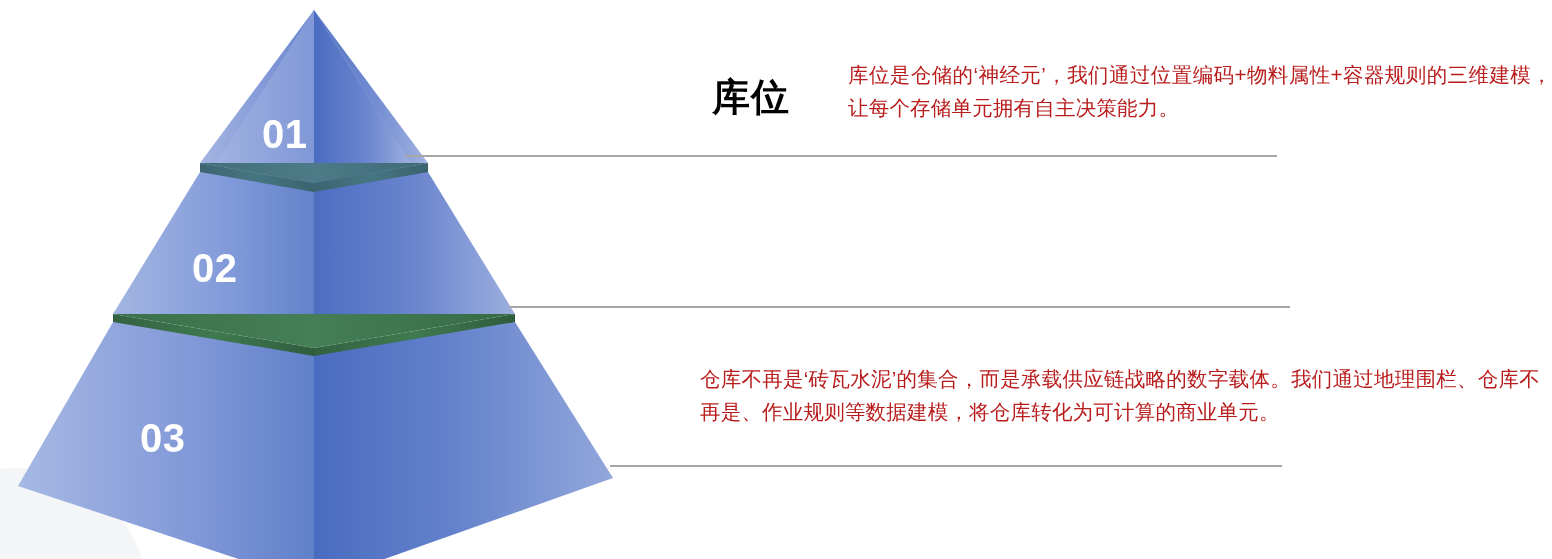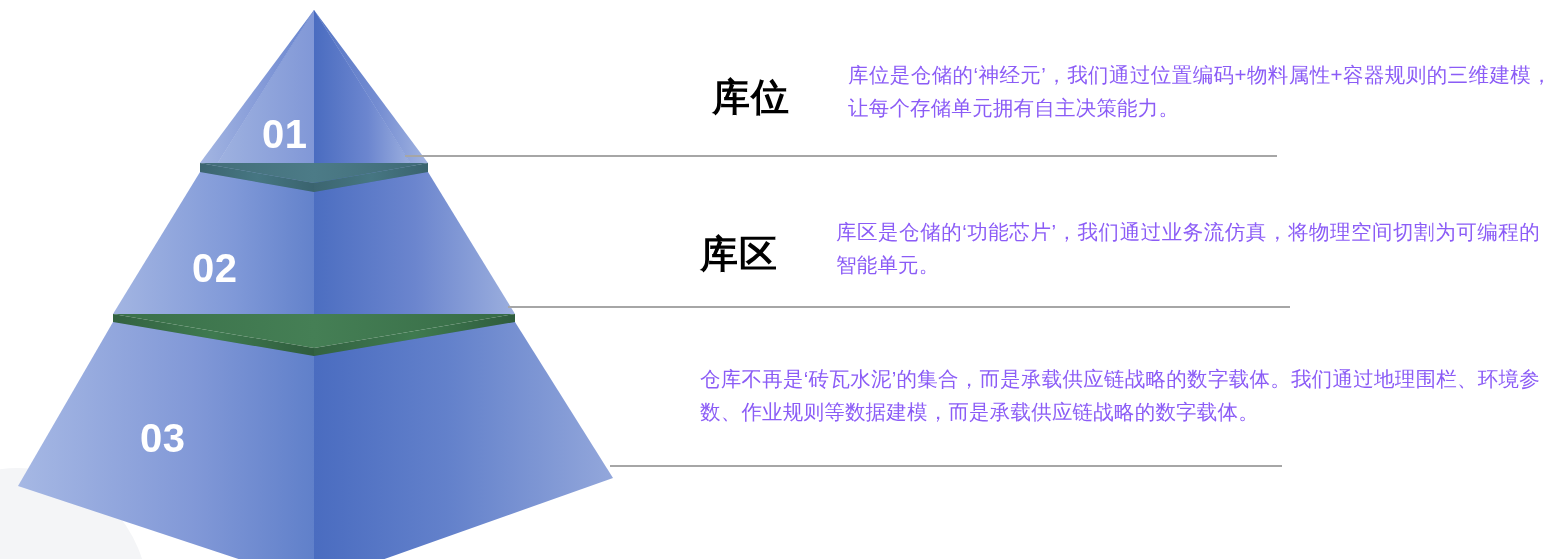--- a/index.html
+++ b/index.html
@@ -84,21 +84,21 @@
     white-space: nowrap;
   }
   #row-1 .row-title { padding-top: 18px; }
   #row-2 .row-title { padding-top: 18px; }
   #row-3 .row-title { padding-top: 42px; }
 
   .row-body {
     flex: 1 1 auto;
     font-size: 20.5px;
     line-height: 1.62;
-    color: #8b5cf6;
+    color: #b91c1c;
     letter-spacing: 0.2px;
     text-align: justify;
   }
   #row-3 .row-body { width: 706px; }
 </style>
 </head>
 <body>
 
 <div id="stage">
 
@@ -201,22 +201,18 @@
 
   <div class="connector" id="conn-1"></div>
   <div class="connector" id="conn-2"></div>
   <div class="connector" id="conn-3"></div>
 
   <div class="row" id="row-1">
     <div class="row-title">库位</div>
     <div class="row-body">库位是仓储的‘神经元’，我们通过位置编码+物料属性+容器规则的三维建模，让每个存储单元拥有自主决策能力。</div>
   </div>
 
-  <div class="row" id="row-2">
-    <div class="row-title">库区</div>
-    <div class="row-body">库区是仓储的‘功能芯片’，我们通过业务流仿真，将物理空间切割为可编程的智能单元。</div>
+
+  <div class="row" id="row-3">
+    <div class="row-body">仓库不再是‘砖瓦水泥’的集合，而是承载供应链战略的数字载体。我们通过地理围栏、仓库不再是、作业规则等数据建模，将仓库转化为可计算的商业单元。</div>
   </div>
 
-  <div class="row" id="row-3">
-    <div class="row-body">仓库不再是‘砖瓦水泥’的集合，而是承载供应链战略的数字载体。我们通过地理围栏、环境参数、作业规则等数据建模，而是承载供应链战略的数字载体。</div>
-  </div>
-
 </div>
 
 </body></html>

